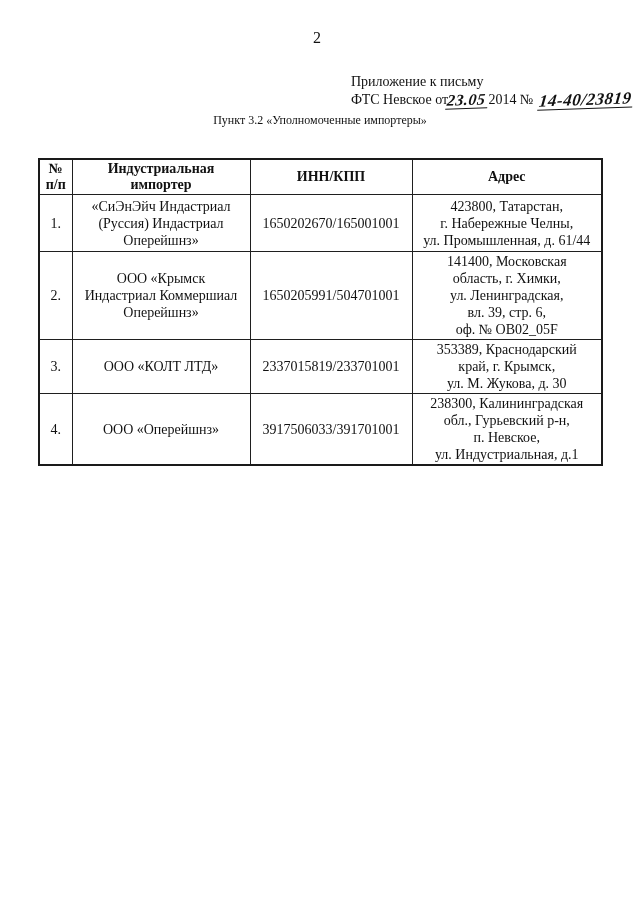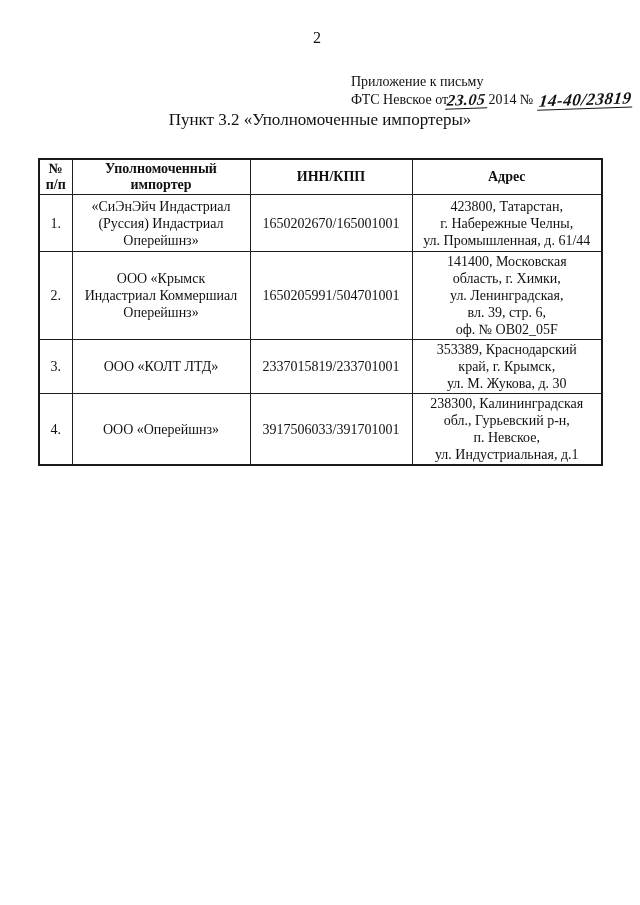--- a/index.html
+++ b/index.html
@@ -48,21 +48,21 @@
     position: relative;
     top: 1px;
   }
   .hw-date { margin-left: -2px; font-size: 16px; }
   .doc-title {
     position: absolute;
     top: 111px;
     left: 0;
     width: 640px;
     text-align: center;
-    font-size: 17px;
+    font-size: 12px;
     line-height: 18.5px;
   }
   .importers-table {
     position: absolute;
     left: 38px;
     top: 158px;
     width: 563px;
     border-collapse: collapse;
     table-layout: fixed;
     font-size: 14px;
@@ -107,21 +107,21 @@
   <colgroup>
     <col style="width:33px">
     <col style="width:178px">
     <col style="width:162px">
     <col style="width:190px">
   </colgroup>
   <tbody>
       <tr class="row-header">
     <th>№
 п/п</th>
-    <th>Уполномоченный
+    <th>Индустриальная
 импортер</th>
     <th>ИНН/КПП</th>
     <th>Адрес</th>
   </tr>
   <tr class="row-1">
     <td>1.</td>
     <td>«СиЭнЭйч Индастриал
 (Руссия) Индастриал
 Оперейшнз»</td>
     <td>1650202670/165001001</td>

